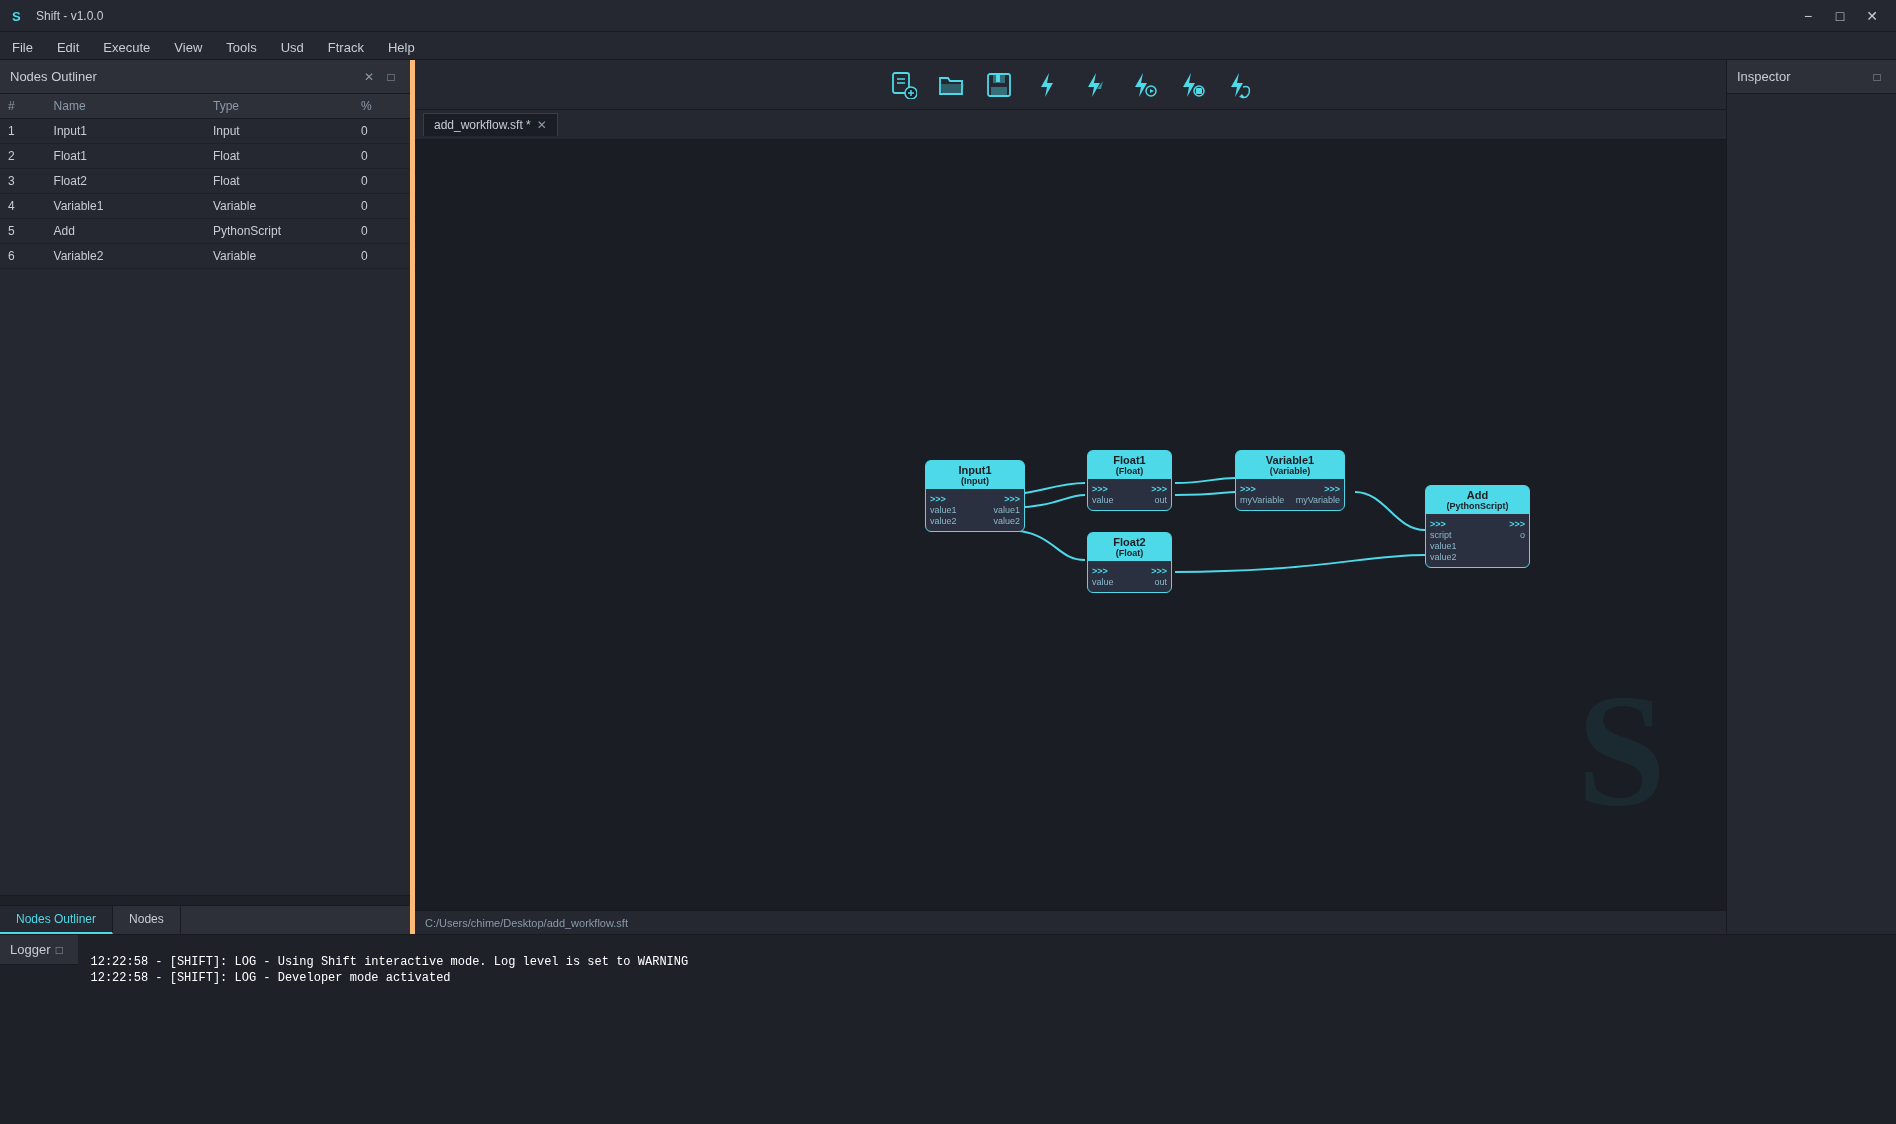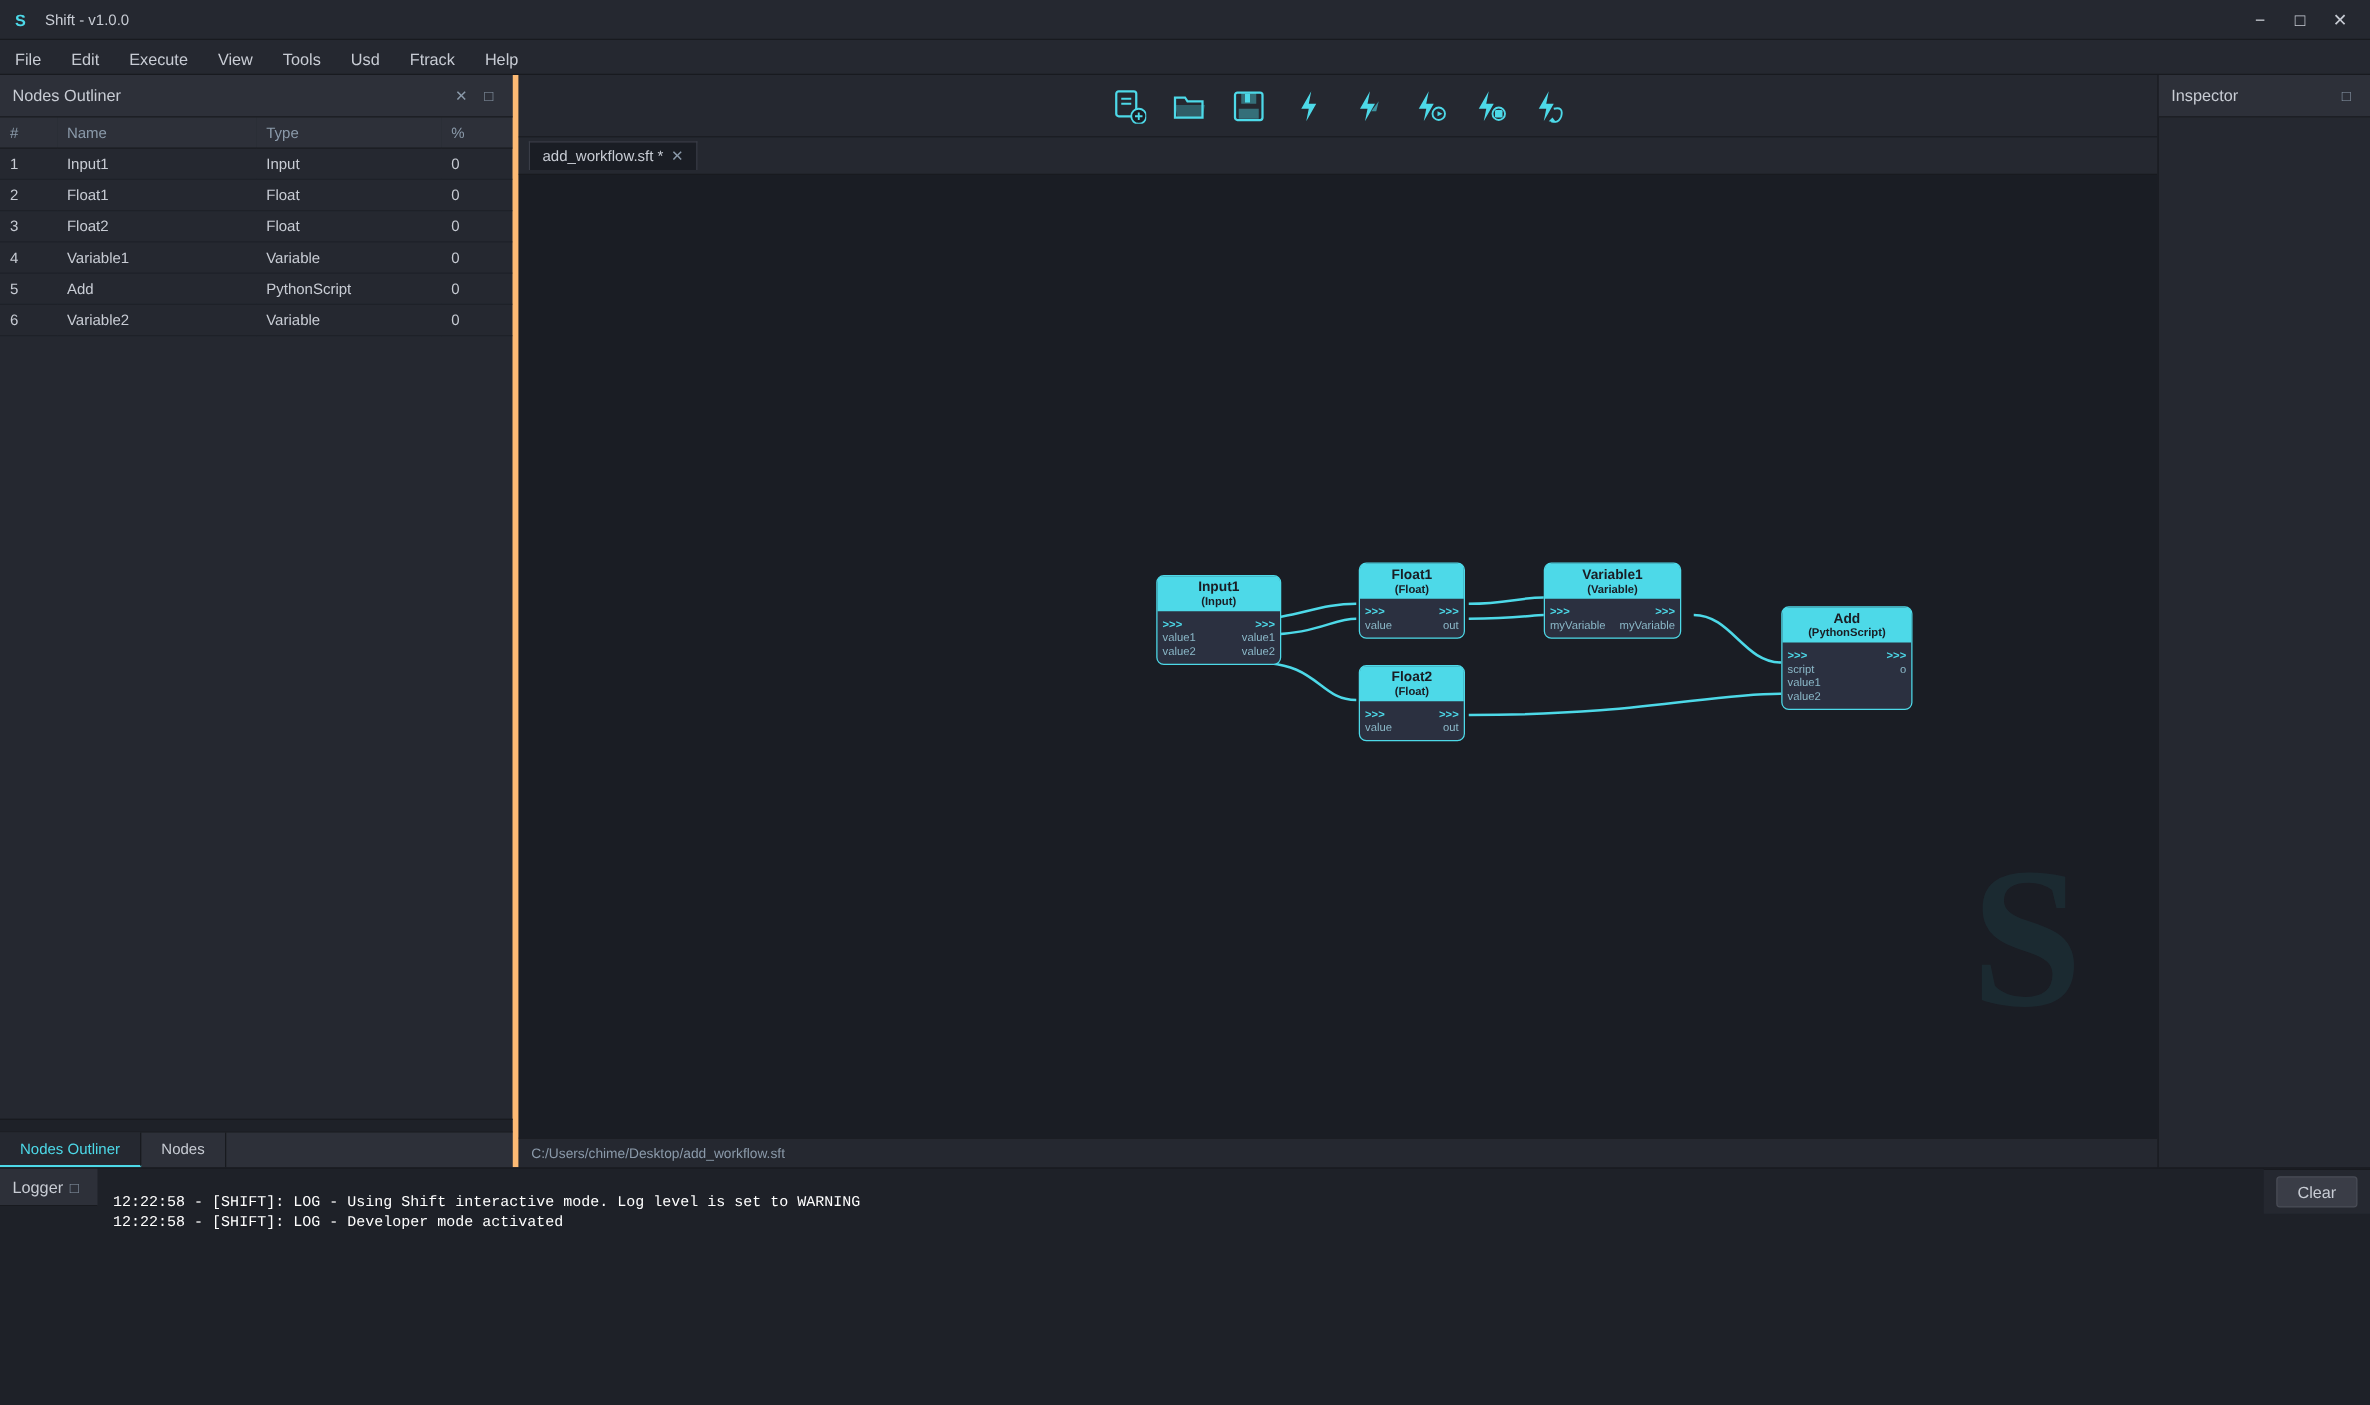--- a/index.html
+++ b/index.html
@@ -699,17 +699,14 @@
 
   <div class="logger-panel">
     <div class="logger-header">
       <span class="logger-title">Logger</span>
       <button class="panel-btn">□</button>
     </div>
     <div class="logger-content" id="logger-content">
     <div>12:22:58 - [SHIFT]: LOG - Using Shift interactive mode. Log level is set to WARNING</div>
         <div>12:22:58 - [SHIFT]: LOG - Developer mode activated</div>
       </div>
-    <div class="logger-footer">
-      <button class="clear-btn">Clear</button>
-    </div>
   </div>
 </div>
 
 </body></html>

